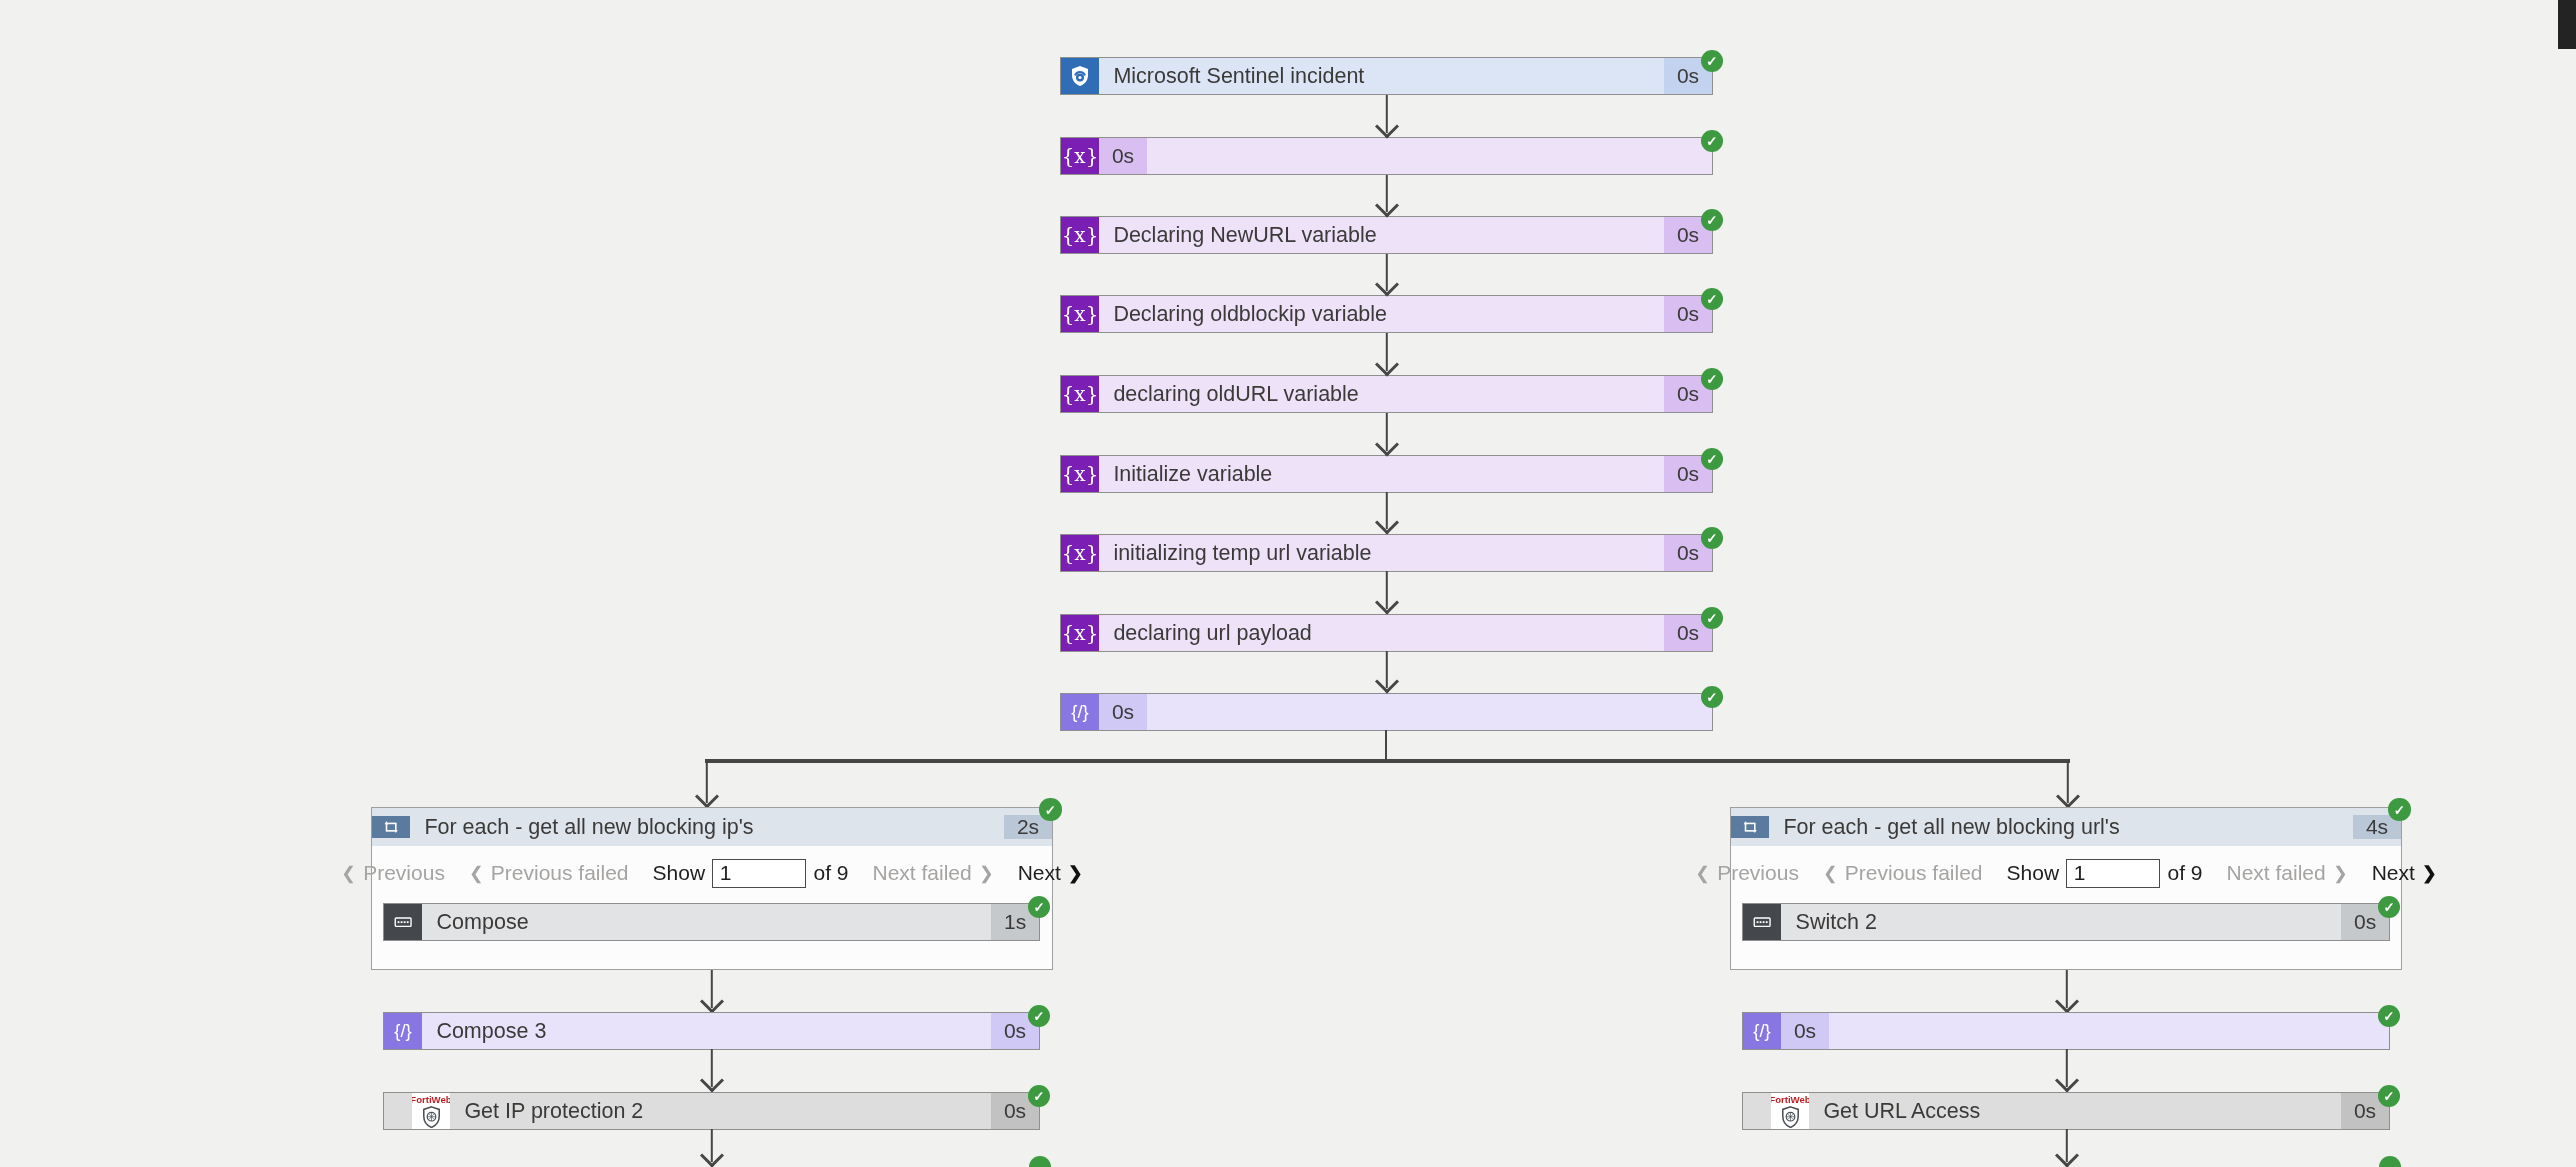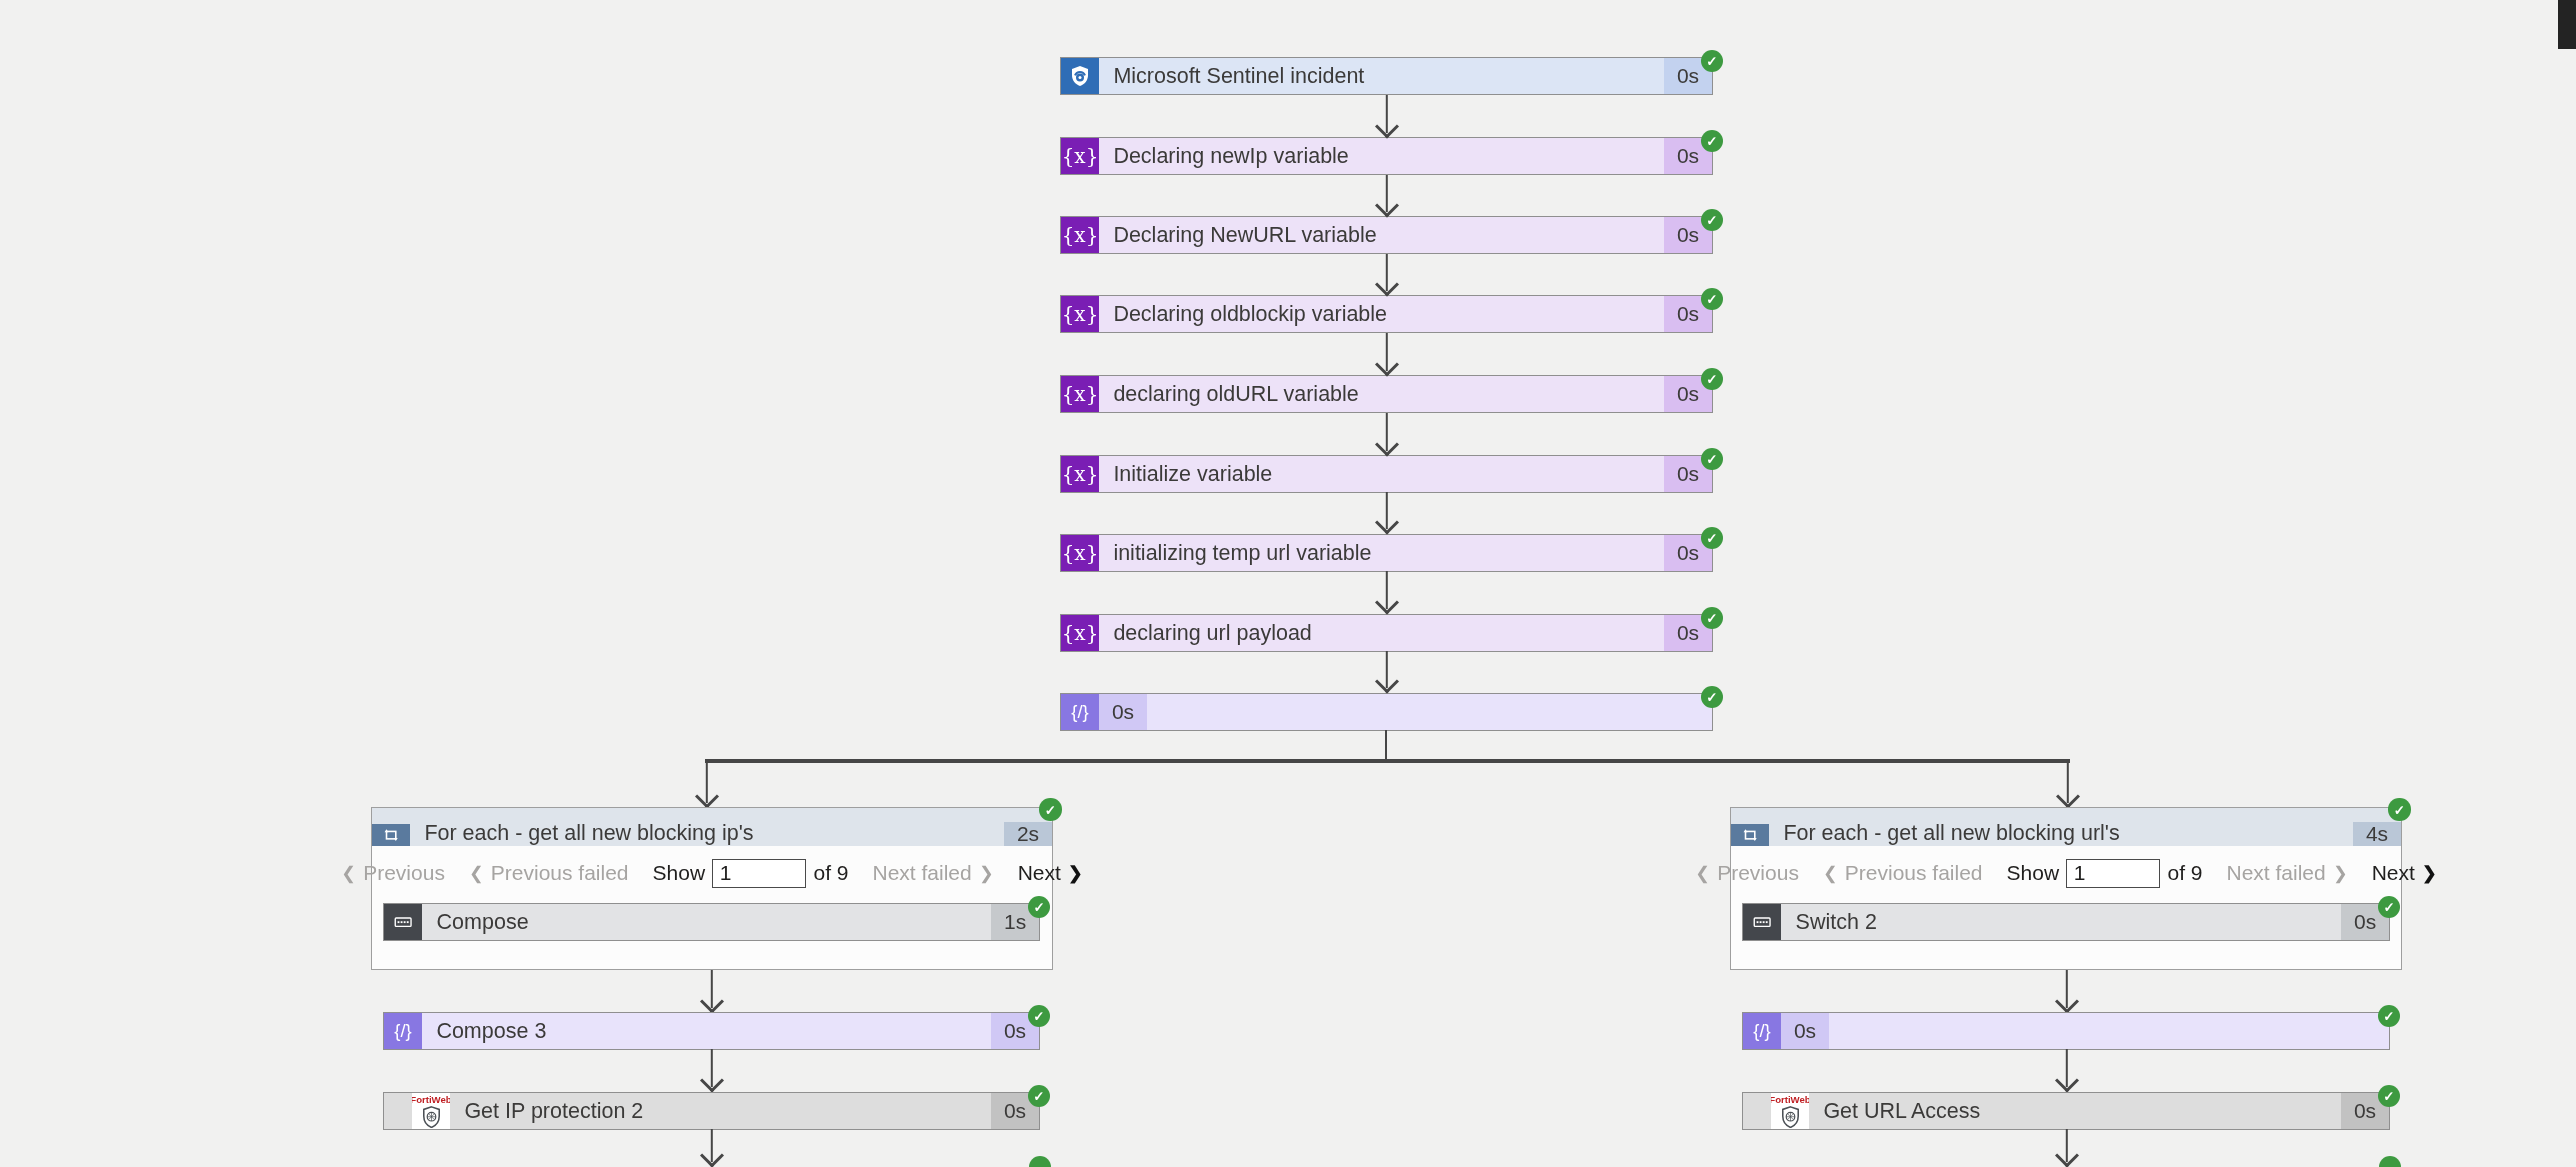--- a/index.html
+++ b/index.html
@@ -41,21 +41,21 @@
   .t-foreach{--ic:#5a7a9e;--body:#dee4eb;--badge:#bac7d7;}
   .t-switch{--ic:#44474c;--body:#e2e3e5;--badge:#c6c9cc;}
   .t-forti{--ic:#ffffff;--body:#dddddd;--badge:#c2c2c2;}
   .glyph-var{font-size:20px;font-family:"DejaVu Serif",serif;}
   .glyph-code{font-size:18.4px;}
   
   .foreach{
     position:absolute;background:#fcfcfc;border:1.6px solid #9e9e9e;box-sizing:border-box;
   }
   .foreach .hdr{
-    position:absolute;left:0;right:0;top:0;height:38px;display:flex;align-items:flex-end;
+    position:absolute;left:0;right:0;top:0;height:38px;display:flex;align-items:center;
     background:var(--body);
   }
   .foreach .hdr .icon{width:38px;flex:0 0 38px;display:flex;align-items:center;justify-content:center;background:var(--ic);}
   .foreach .hdr .label{flex:1;display:flex;align-items:center;padding-left:14.4px;font-size:21.5px;white-space:nowrap;overflow:hidden;}
   .foreach .hdr .badge{flex:0 0 48px;display:flex;align-items:center;justify-content:center;font-size:21px;background:var(--badge);}
   
   .pagi{
     position:absolute;top:49px;left:0;right:0;height:32px;
     display:flex;justify-content:center;align-items:center;gap:24px;
     font-size:21px;color:#201f1e;white-space:nowrap;
@@ -93,21 +93,20 @@
         <circle cx="12" cy="13.4" r="1.5" fill="#ffffff"></circle>
       </svg>
   </span>
   <span class="label">Microsoft Sentinel incident</span>
   <span class="badge">0s</span>
   <span class="check">✓</span>
 </div>
 
 <div class="node t-var" style="left:1060px;top:137px;width:653px">
   <span class="icon glyph-var">{x}</span>
-  <span class="label">Declaring newIp variable</span>
   <span class="badge">0s</span>
   <span class="check">✓</span>
 </div>
 
 <div class="node t-var" style="left:1060px;top:216px;width:653px">
   <span class="icon glyph-var">{x}</span>
   <span class="label">Declaring NewURL variable</span>
   <span class="badge">0s</span>
   <span class="check">✓</span>
 </div>

